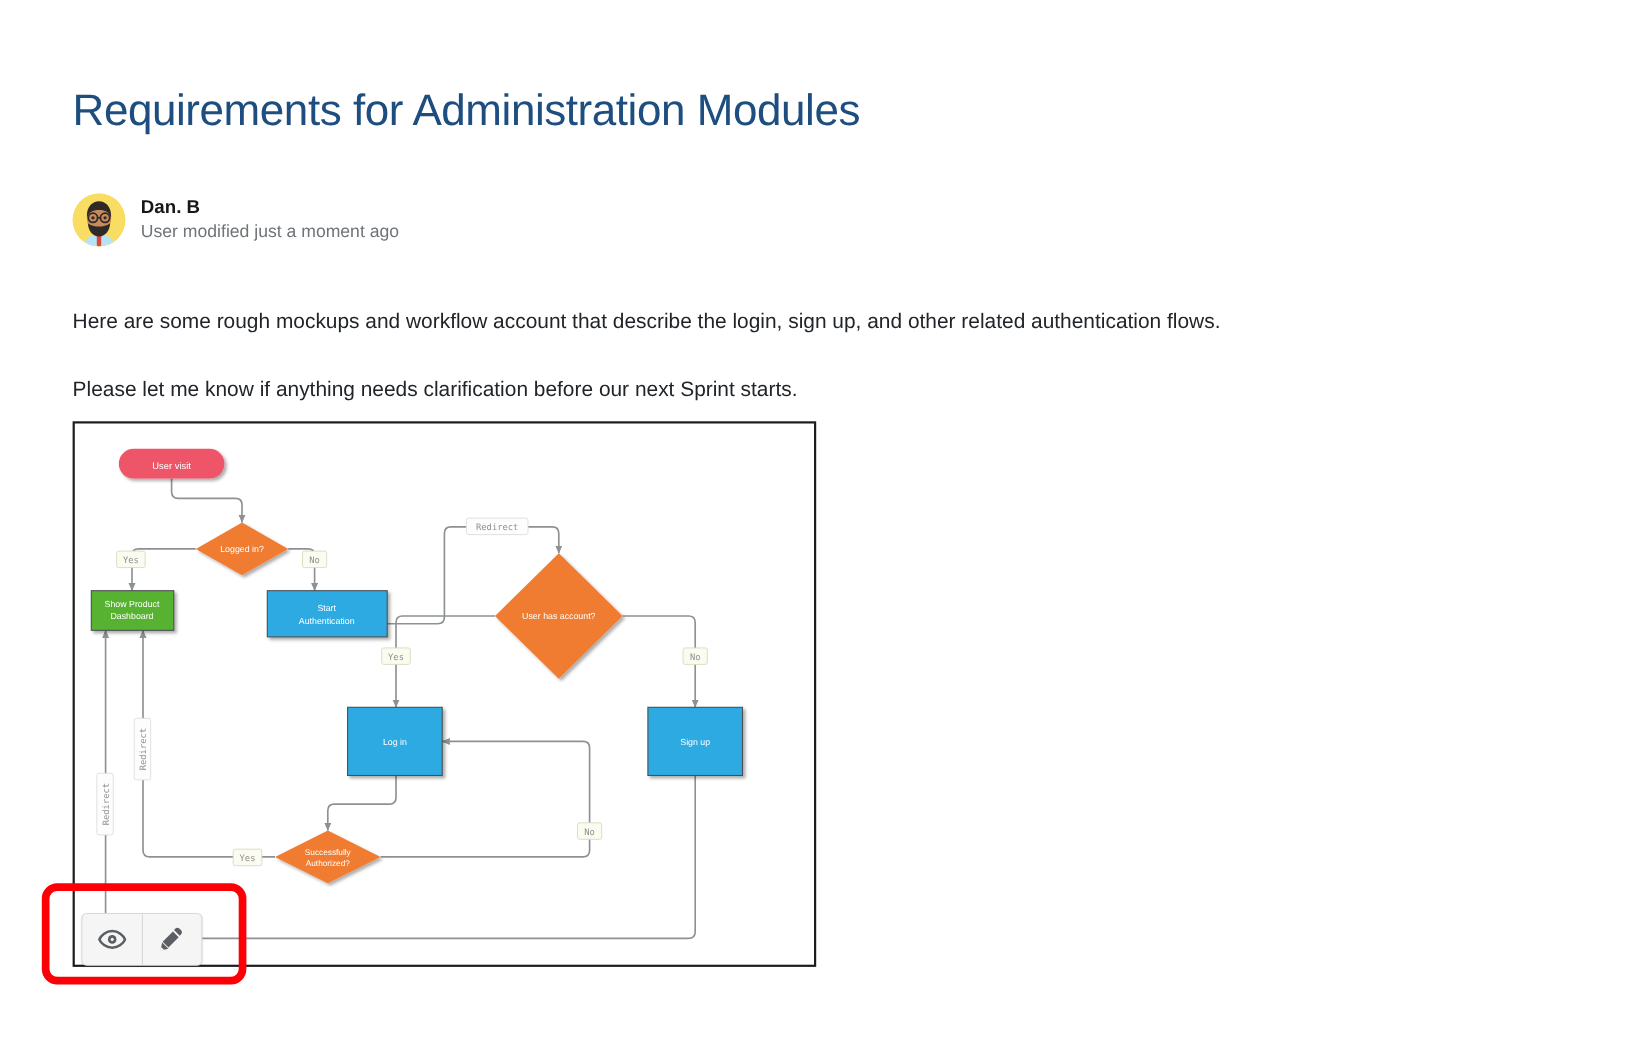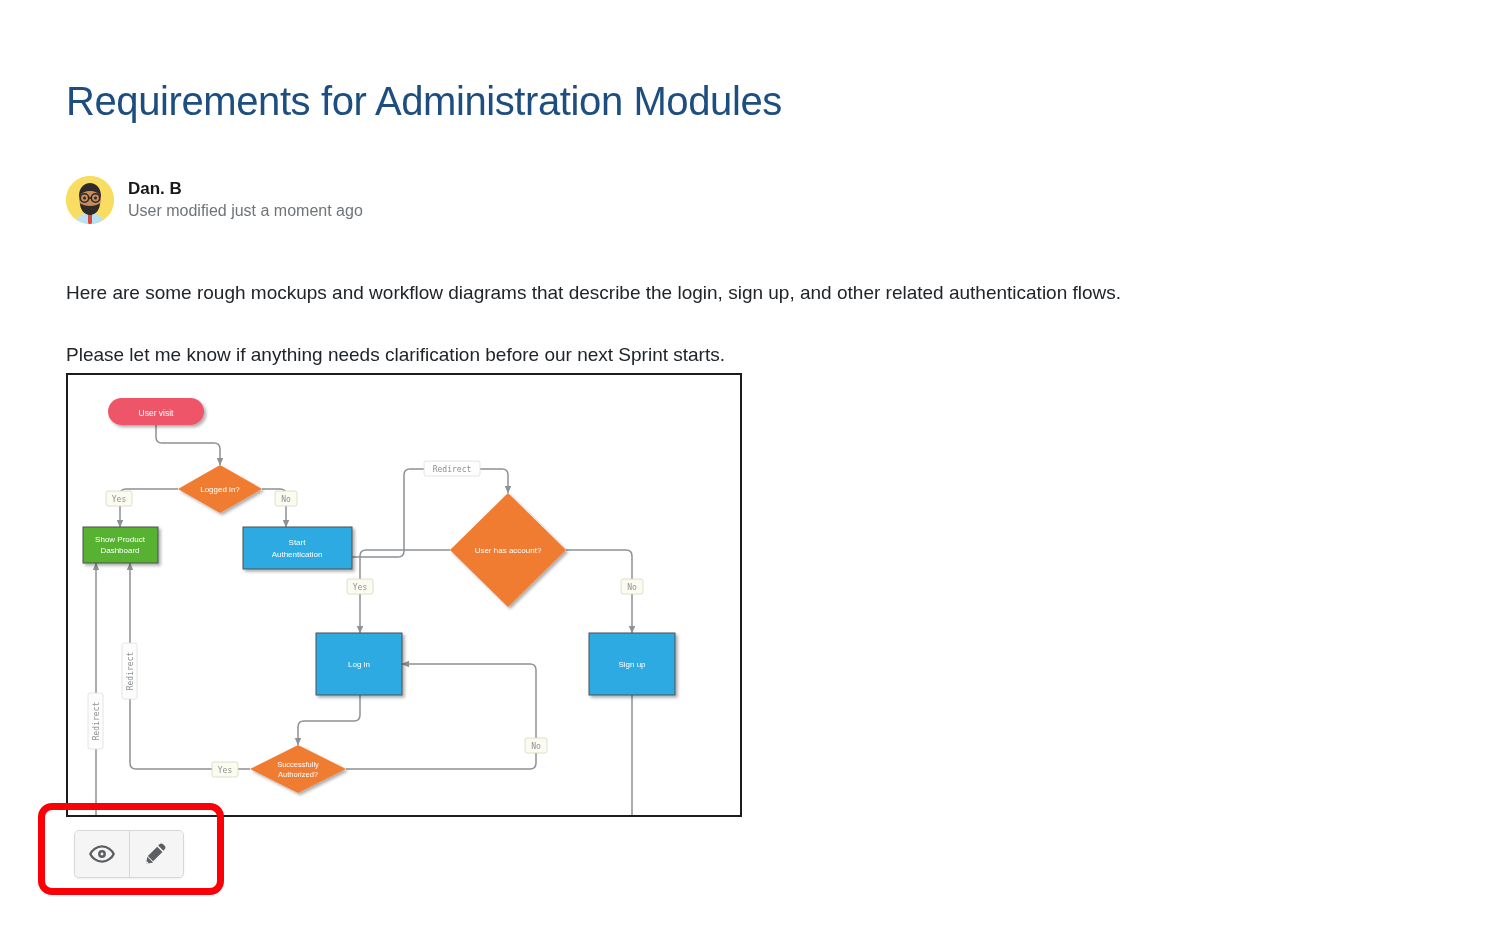--- a/index.html
+++ b/index.html
@@ -58,22 +58,22 @@
     color: #212529;
     line-height: 1.35;
     white-space: nowrap;
   }
   .para-1 { top: 280px; }
   .para-2 { top: 330px; margin-top: 12px; }
 
   
   .diagram-frame {
     position: absolute;
-    left: 66px; top: 373px;
-    width: 676px; height: 444px;
+    left: 66px; top: 383px;
+    width: 676px; height: 496px;
     border: 2px solid #1c1c1c;
     background: #ffffff;
     overflow: hidden;
   }
   .diagram-svg { position: absolute; left: 0; top: 0; }
 
   
   .viewer-toolbar {
     position: absolute;
     left: 74px; top: 830px;
@@ -127,21 +127,21 @@
         <circle cx="18.5" cy="22" r="1.5" fill="#2f2a27"></circle>
         <circle cx="29.5" cy="22" r="1.5" fill="#2f2a27"></circle>
       </svg>
     </div>
     <div class="byline-text">
       <div class="byline-name">Dan. B</div>
       <div class="byline-sub">User modified just a moment ago</div>
     </div>
   </div>
 
-  <div class="para para-1">Here are some rough mockups and workflow diagrams that describe the login, sign up, and other related authentication flows.</div>
+  <div class="para para-1">Here are some rough mockups and workflow account that describe the login, sign up, and other related authentication flows.</div>
   <div class="para para-2">Please let me know if anything needs clarification before our next Sprint starts.</div>
 
   <div class="diagram-frame">
     <svg class="diagram-svg" width="672" height="492" viewBox="0 0 672 492">
       <defs>
         <marker id="arrow" markerWidth="9" markerHeight="9" refX="7" refY="3.2" orient="auto" markerUnits="userSpaceOnUse">
           <path d="M0,0 L7.5,3.2 L0,6.4 z" fill="#8d9194"></path>
         </marker>
         <filter id="nshadow" x="-25%" y="-25%" width="160%" height="170%">
           <feDropShadow dx="2.2" dy="2.2" stdDeviation="1.4" flood-color="#000" flood-opacity="0.32"></feDropShadow>

